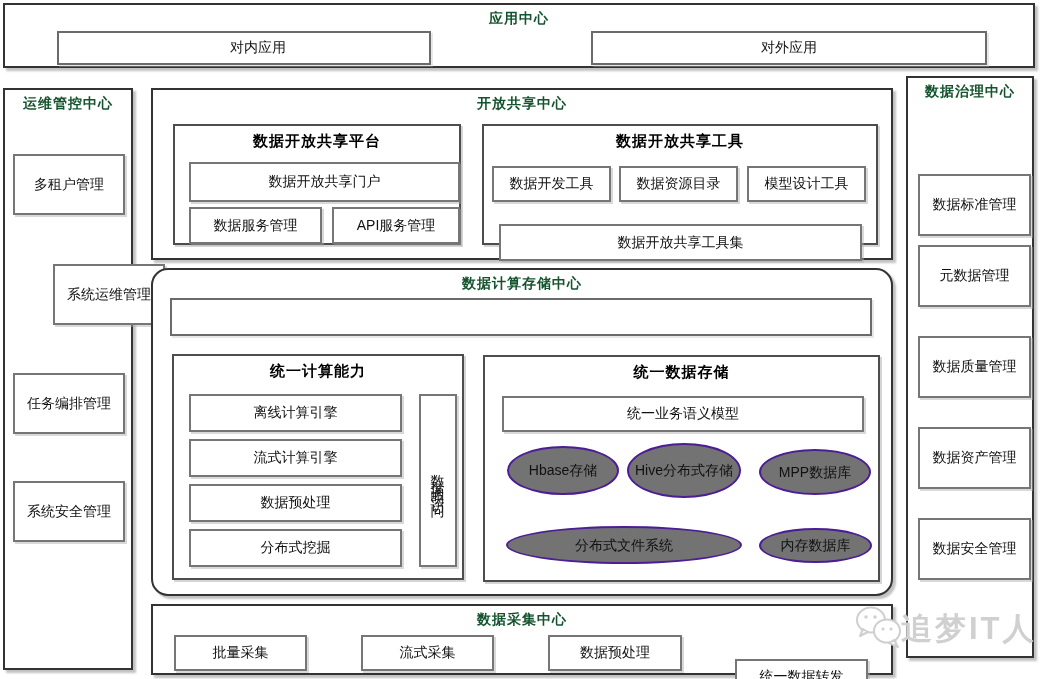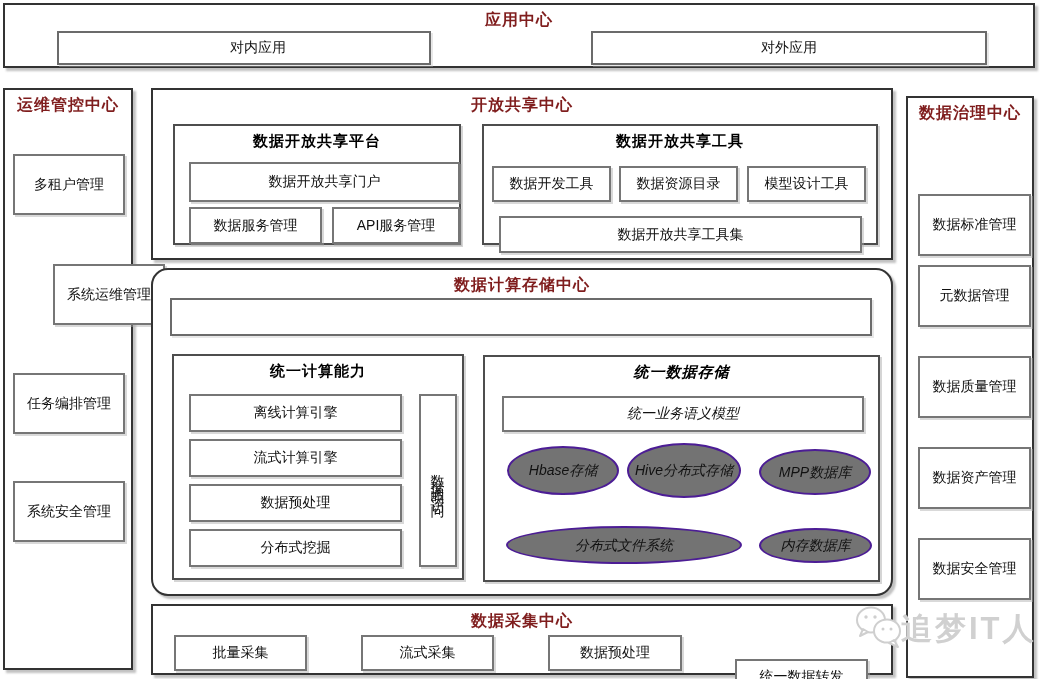--- a/index.html
+++ b/index.html
@@ -6,22 +6,22 @@
   html,body { background:#ffffff; }
   body { font-family:"Liberation Sans","DejaVu Sans",sans-serif; color:#111; }
   .canvas { position:relative; width:1042px; height:679px; background:#fff; overflow:hidden; }
 
   .section {
     position:absolute; background:#fff;
     border:2px solid #333333;
     box-shadow:3px 3px 2px rgba(120,120,120,0.45);
   }
   .sec-title {
-    font-size:16px; font-weight:700; text-align:center;
-    padding-top:5px; letter-spacing:1px; color:#7f1d1d;
+    font-size:14px; font-weight:700; text-align:center;
+    padding-top:5px; letter-spacing:1px; color:#14532d;
   }
   .sub {
     position:absolute; background:#fff;
     border:2px solid #4d4d4d;
     box-shadow:2px 2px 0 rgba(150,150,150,0.4);
   }
   .sub-title {
     font-size:15px; font-weight:700; text-align:center;
     padding-top:6px; letter-spacing:1px; color:#000;
   }
@@ -68,21 +68,21 @@
   </div>
 
   <div class="section" style="left:3px; top:88px; width:130px; height:582px;">
     <div class="sec-title">运维管控中心</div>
     <div class="ibox" style="left:8px; top:64px; width:112px; height:61px;">多租户管理</div>
     <div class="ibox" style="left:8px; top:174px; width:112px; height:61px;margin-left:40px;">系统运维管理</div>
     <div class="ibox" style="left:8px; top:283px; width:112px; height:61px;">任务编排管理</div>
     <div class="ibox" style="left:8px; top:391px; width:112px; height:61px;">系统安全管理</div>
   </div>
 
-  <div class="section" style="left:906px; top:96px; width:128px; height:582px;">
+  <div class="section" style="left:906px; top:76px; width:128px; height:582px;">
     <div class="sec-title">数据治理中心</div>
     <div class="ibox" style="left:10px; top:76px; width:113px; height:62px;margin-top:20px;">数据标准管理</div>
     <div class="ibox" style="left:10px; top:167px; width:113px; height:62px;">元数据管理</div>
     <div class="ibox" style="left:10px; top:258px; width:113px; height:62px;">数据质量管理</div>
     <div class="ibox" style="left:10px; top:349px; width:113px; height:62px;">数据资产管理</div>
     <div class="ibox" style="left:10px; top:440px; width:113px; height:62px;">数据安全管理</div>
   </div>
 
   <div class="section" style="left:151px; top:88px; width:742px; height:172px;">
     <div class="sec-title">开放共享中心</div>
@@ -92,38 +92,38 @@
       <div class="ibox" style="left:14px; top:36px; width:271px; height:40px;">数据开放共享门户</div>
       <div class="ibox" style="left:14px; top:81px; width:133px; height:37px;">数据服务管理</div>
       <div class="ibox" style="left:157px; top:81px; width:128px; height:37px;">API服务管理</div>
     </div>
 
     <div class="sub" style="left:329px; top:34px; width:396px; height:121px;">
       <div class="sub-title">数据开放共享工具</div>
       <div class="ibox" style="left:8px; top:40px; width:119px; height:36px;">数据开发工具</div>
       <div class="ibox" style="left:135px; top:40px; width:119px; height:36px;">数据资源目录</div>
       <div class="ibox" style="left:263px; top:40px; width:119px; height:36px;">模型设计工具</div>
-      <div class="ibox" style="left:15px; top:90px; width:363px; height:37px;">数据开放共享工具集</div>
+      <div class="ibox" style="left:15px; top:98px; width:363px; height:37px;">数据开放共享工具集</div>
     </div>
   </div>
 
   <div class="section" style="left:151px; top:268px; width:742px; height:328px;border-radius:17px;">
     <div class="sec-title">数据计算存储中心</div>
     <div class="ibox plain" style="left:17px; top:28px; width:702px; height:38px;"></div>
 
     <div class="sub" style="left:19px; top:84px; width:292px; height:226px;">
       <div class="sub-title">统一计算能力</div>
       <div class="ibox" style="left:15px; top:38px; width:213px; height:38px;">离线计算引擎</div>
       <div class="ibox" style="left:15px; top:83px; width:213px; height:38px;">流式计算引擎</div>
       <div class="ibox" style="left:15px; top:128px; width:213px; height:38px;">数据预处理</div>
       <div class="ibox" style="left:15px; top:173px; width:213px; height:38px;">分布式挖掘</div>
       <div class="vbox" style="left:245px; top:38px; width:38px; height:173px;">数据透明访问</div>
     </div>
 
-    <div class="sub" style="left:330px; top:85px; width:397px; height:227px;font-style:italic;">
+    <div class="sub" style="left:330px; top:85px; width:397px; height:227px;">
       <div class="sub-title">统一数据存储</div>
       <div class="ibox" style="left:17px; top:39px; width:362px; height:36px;">统一业务语义模型</div>
       <div class="ellipse" style="left:22px; top:89px; width:112px; height:49px;">Hbase存储</div>
       <div class="ellipse" style="left:142px; top:86px; width:114px; height:55px;">Hive分布式存储</div>
       <div class="ellipse" style="left:274px; top:92px; width:112px; height:46px;">MPP数据库</div>
       <div class="ellipse" style="left:21px; top:169px; width:236px; height:38px;">分布式文件系统</div>
       <div class="ellipse" style="left:274px; top:171px; width:113px; height:35px;">内存数据库</div>
     </div>
   </div>
 

